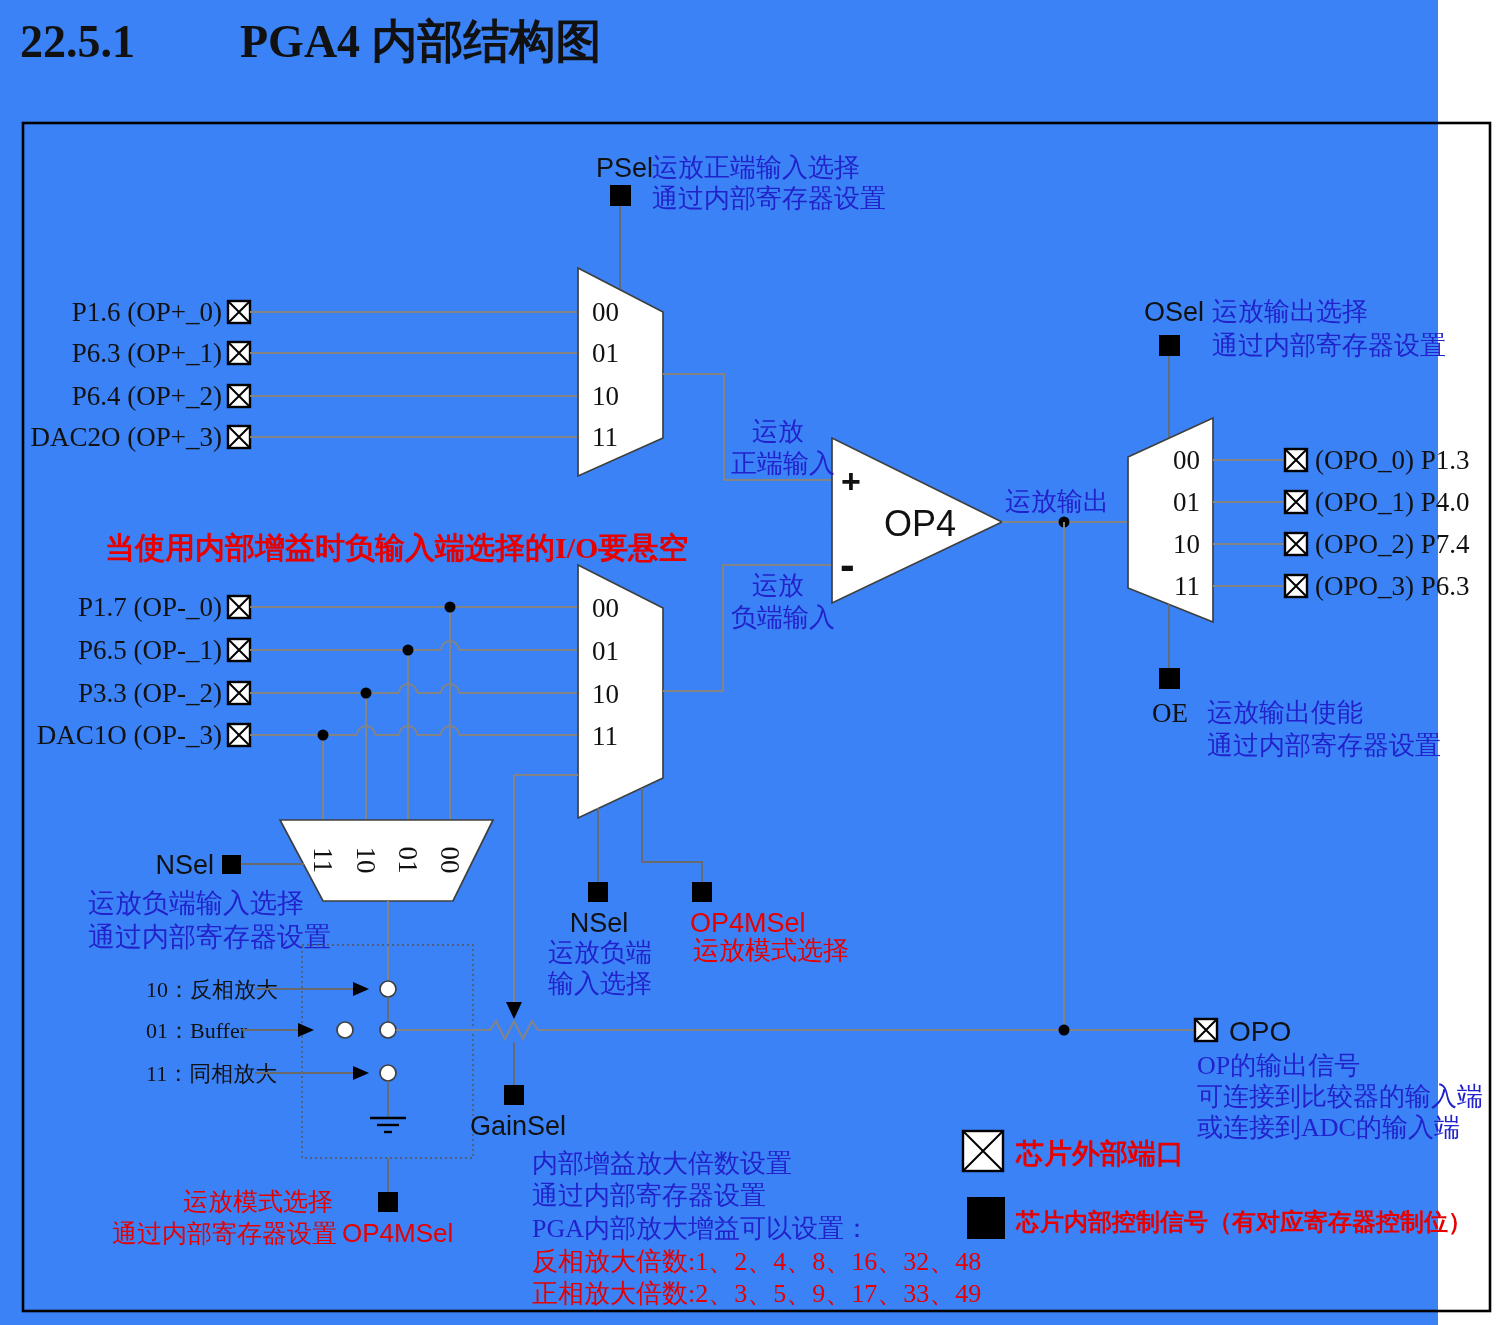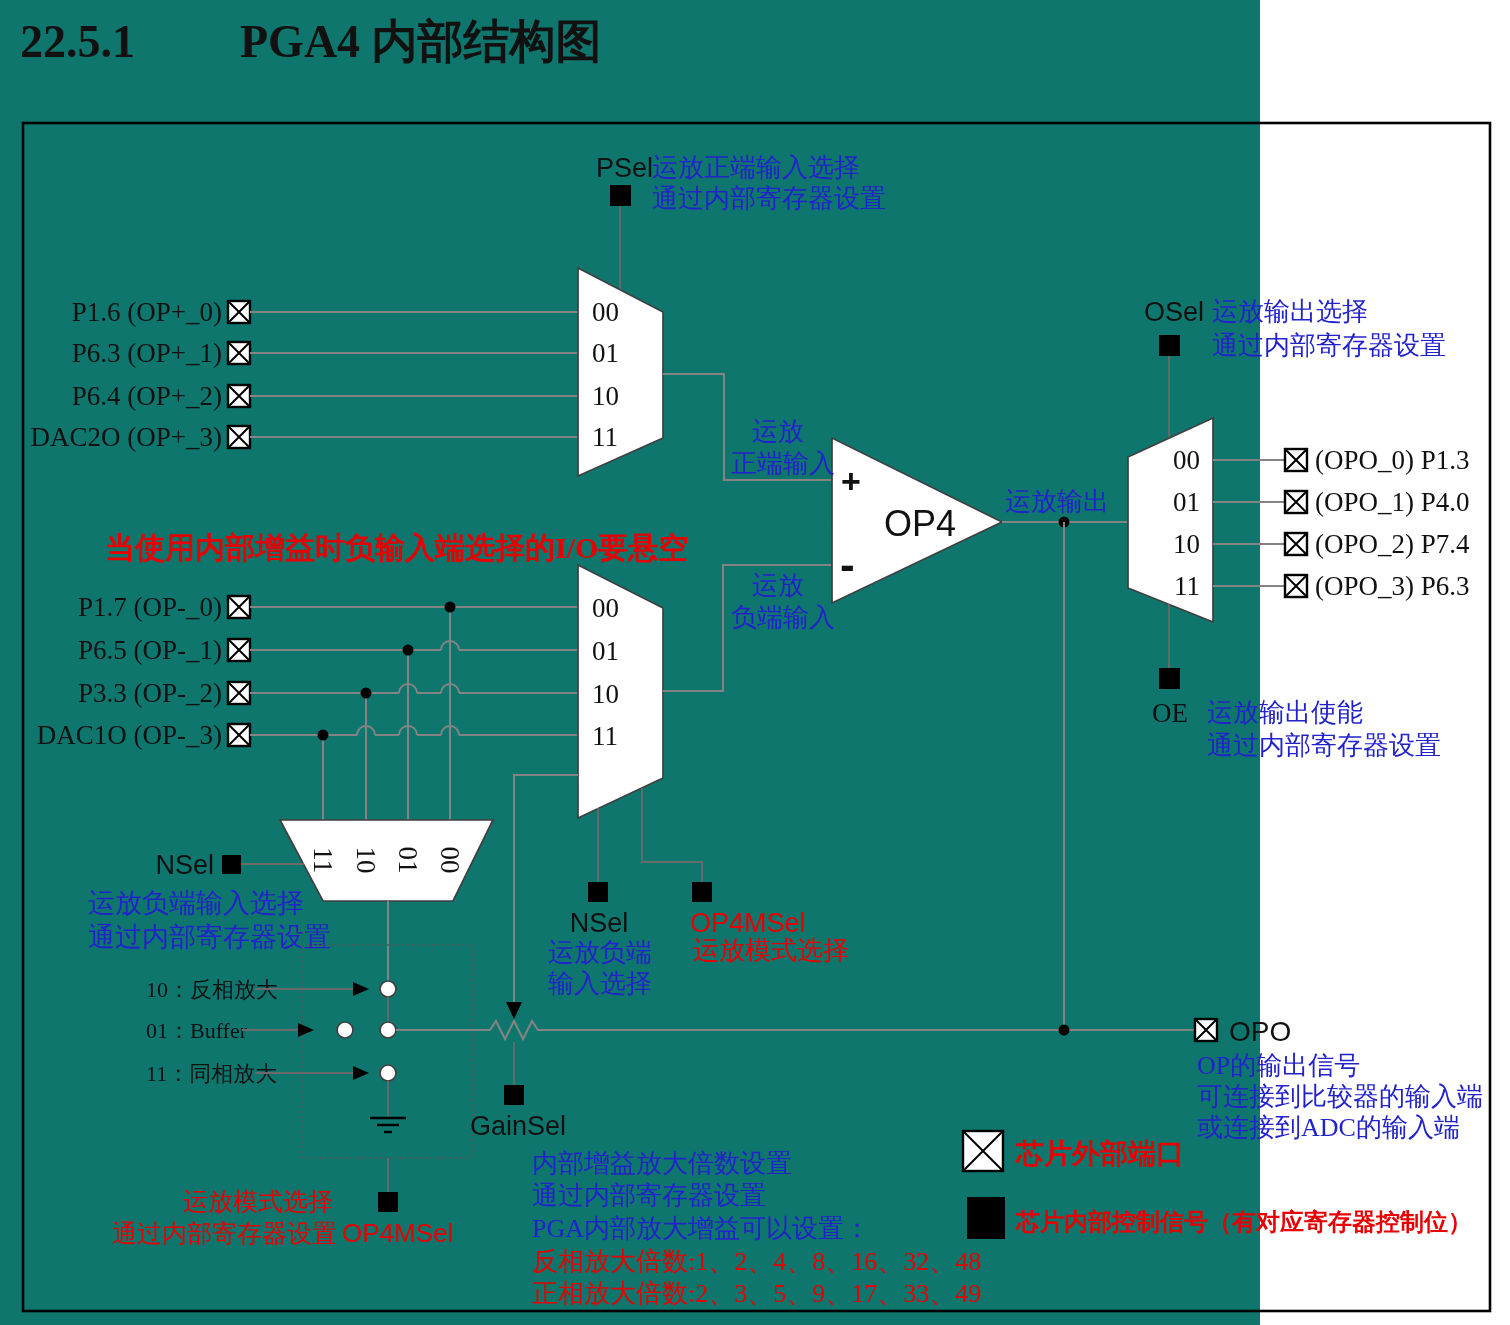--- a/index.html
+++ b/index.html
@@ -1,16 +1,16 @@
 <!DOCTYPE html>
 <html><head>
 <meta charset="utf-8">
 <style>
   html,body{margin:0;padding:0;background:#ffffff;}
-  .page{width:1260px;height:1325px;position:relative;background:#0f766e;}
+  .page{width:1438px;height:1325px;position:relative;background:#3b82f6;}
   svg{display:block;}
   .wire{stroke:#848484;stroke-width:2;fill:none;}
   .ctrl{stroke:#6a6a6a;stroke-width:1.8;fill:none;}
   .shape{stroke:#3f3f3f;stroke-width:1.7;fill:#ffffff;}
   .frame{stroke:#000;stroke-width:2.6;fill:none;}
   .dotbox{stroke:#555;stroke-width:1.4;fill:none;stroke-dasharray:2 3;}
   .sq{fill:#000;}
   .dot{fill:#000;}
   .arrowhead{fill:#000;}
   .circ{fill:#fff;stroke:#3f3f3f;stroke-width:1.7;}

